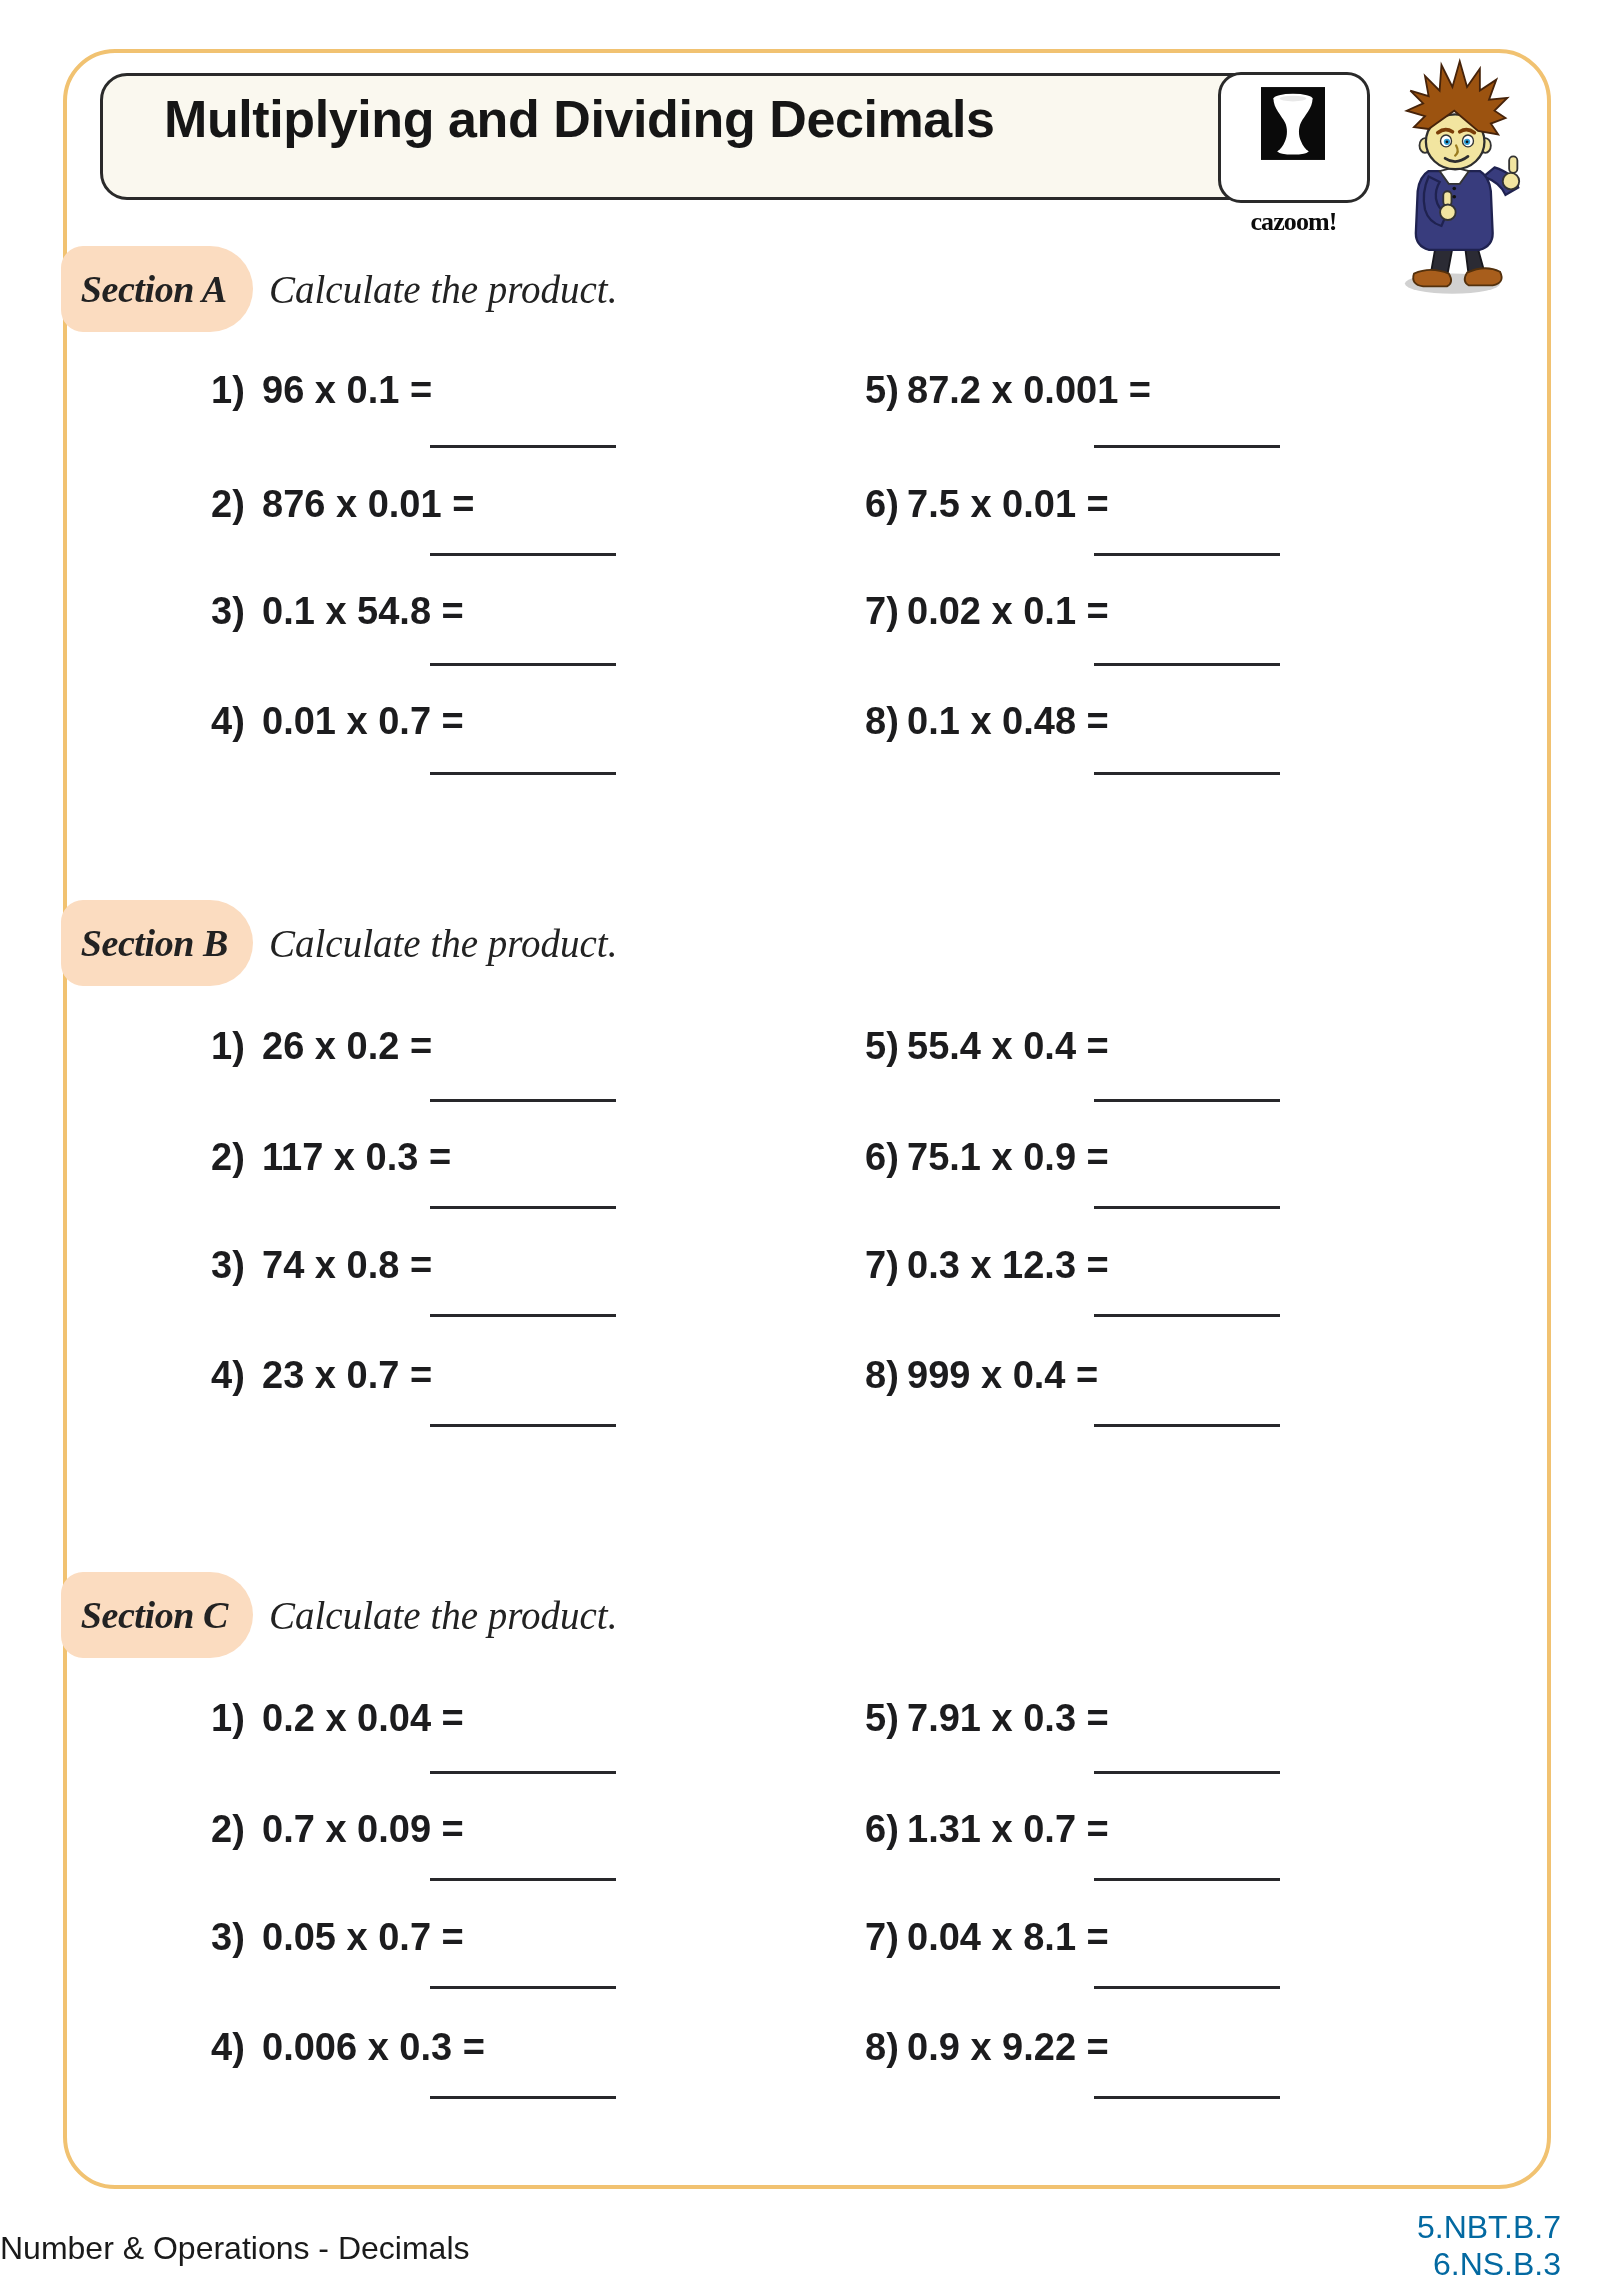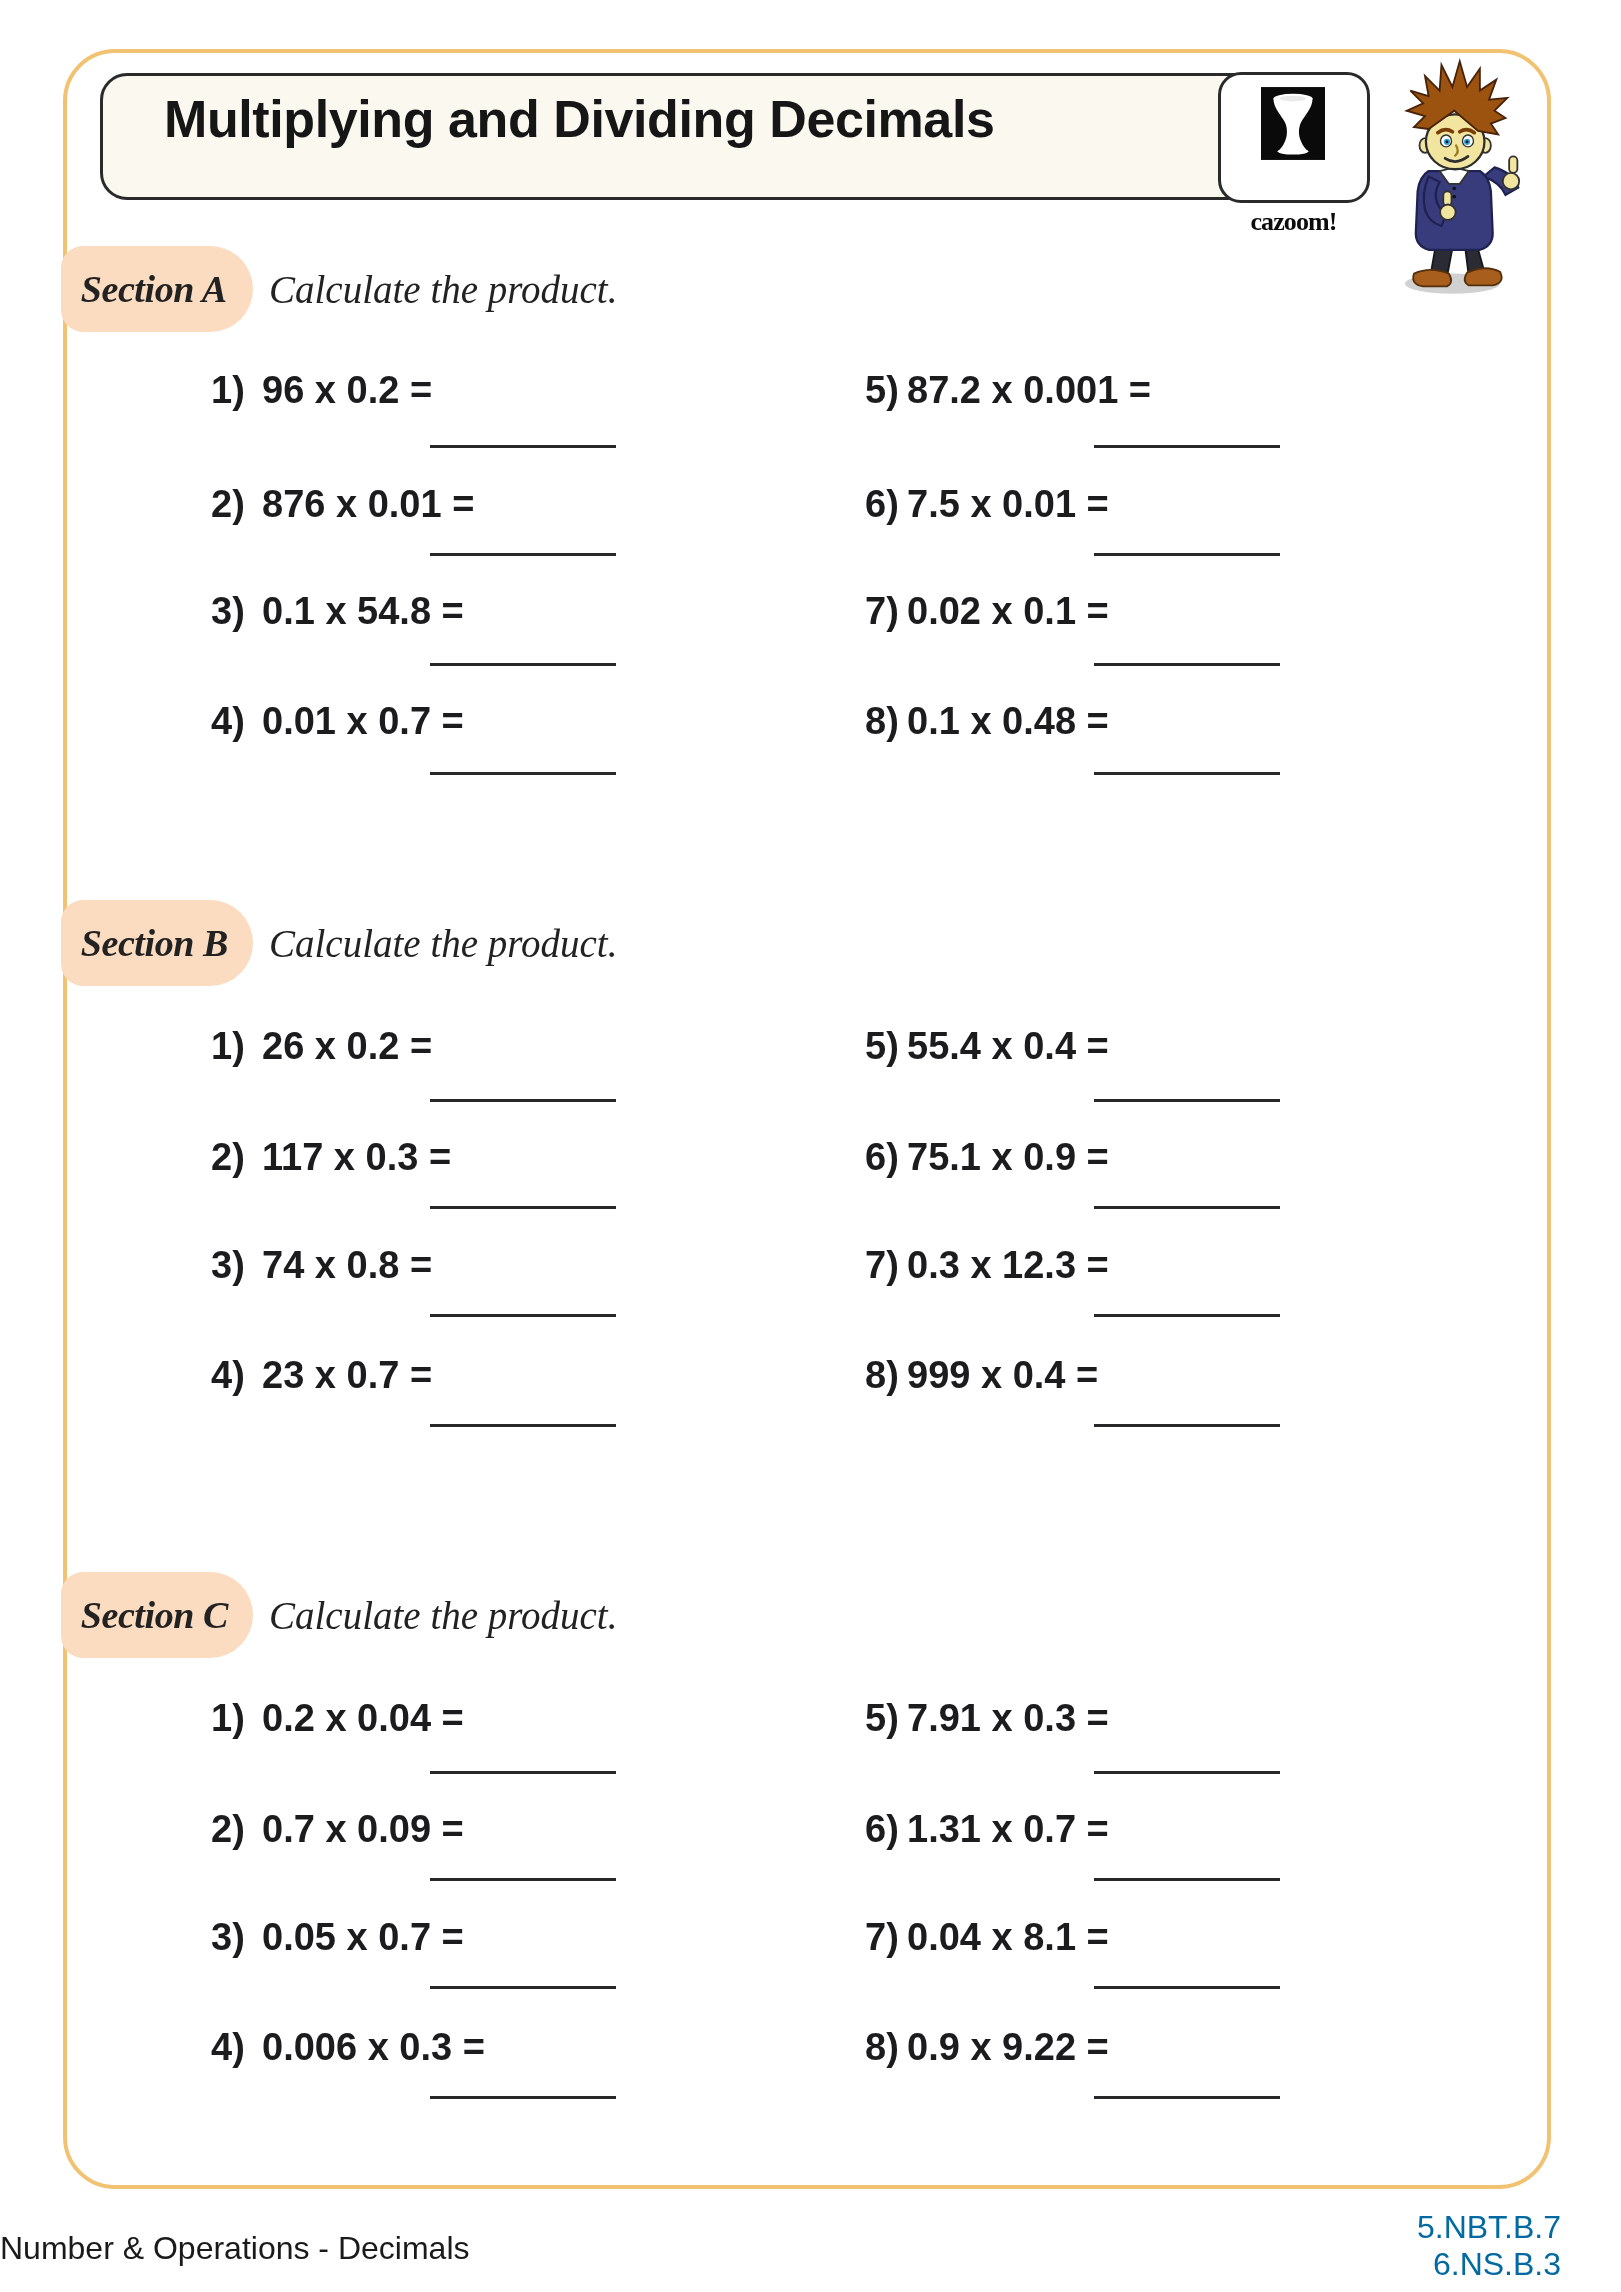--- a/index.html
+++ b/index.html
@@ -107,21 +107,21 @@
     <path d="M74,100 Q78,107 73,111" fill="none" stroke="#9a7b1f" stroke-width="2.5" stroke-linecap="round"></path>
     <path d="M62,114 Q74,122 87,112" fill="none" stroke="#2e2e2e" stroke-width="3" stroke-linecap="round"></path>
   </svg>
 
   <div>
     <div class="pill" style="top:246px">
       <span class="pill-label">Section A</span>
     </div>
     <div class="instruction" style="top:246px">Calculate the product.</div>
 
-    <div class="prob col-l" style="top:369px"><span class="num">1)</span><span>96 x 0.2 =</span></div>
+    <div class="prob col-l" style="top:369px"><span class="num">1)</span><span>96 x 0.1 =</span></div>
     <div class="ans ans-l" style="top:445px"></div>
     <div class="prob col-l" style="top:483px"><span class="num">2)</span><span>876 x 0.01 =</span></div>
     <div class="ans ans-l" style="top:553px"></div>
     <div class="prob col-l" style="top:590px"><span class="num">3)</span><span>0.1 x 54.8 =</span></div>
     <div class="ans ans-l" style="top:663px"></div>
     <div class="prob col-l" style="top:700px"><span class="num">4)</span><span>0.01 x 0.7 =</span></div>
     <div class="ans ans-l" style="top:772px"></div>
 
     <div class="prob col-r" style="top:369px"><span class="num">5)</span><span>87.2 x 0.001 =</span></div>
     <div class="ans ans-r" style="top:445px"></div>

